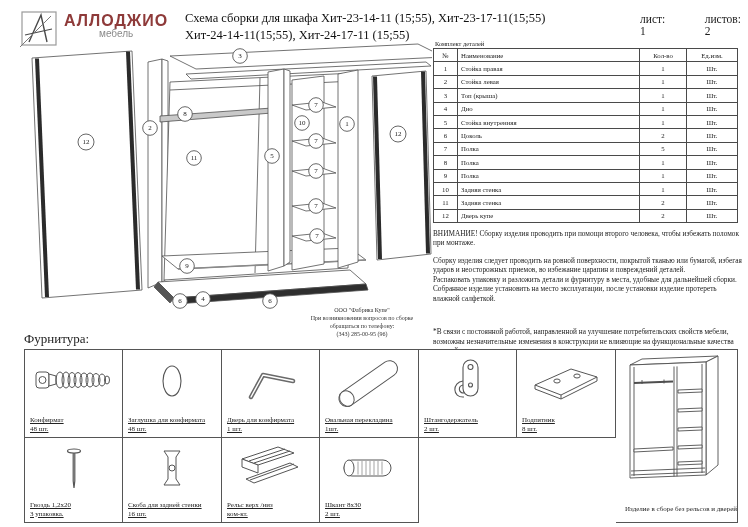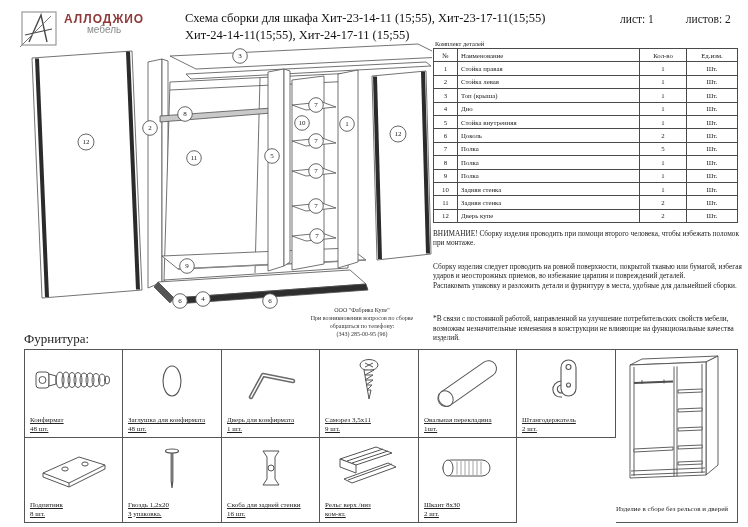--- a/index.html
+++ b/index.html
@@ -4,57 +4,57 @@
 <style>
   html,body { margin:0; padding:0; background:#e8e8e8; }
   .page {
     position:relative; width:748px; height:527px; background:#ffffff;
     font-family:"Liberation Serif", serif; color:#1c1c1c; overflow:hidden;
     margin:0 auto;
   }
   
   .logo { position:absolute; left:18px; top:8px; }
   .brand { position:absolute; left:64px; top:12px; text-align:center; font-family:"Liberation Sans", sans-serif; }
-  .brand-name { font-weight:bold; font-size:12px; letter-spacing:1px; color:#8e3a39; }
+  .brand-name { font-weight:bold; font-size:16px; letter-spacing:1px; color:#8e3a39; }
   .brand-sub { font-size:10px; color:#8a8a8a; margin-top:-2px; }
   .title { position:absolute; left:185px; top:10px; font-size:12.5px; line-height:1.35; color:#111; }
-  .sheet-info { position:absolute; left:620px; top:13px; font-size:11.5px; display:flex; gap:32px; }
+  .sheet-info { position:absolute; left:640px; top:13px; font-size:11.5px; display:flex; gap:32px; }
 
   
   .parts { position:absolute; left:433px; top:40px; width:304px; }
   .parts-caption { font-size:6.4px; margin:0 0 1px 2px; }
   table.parts-table { border-collapse:collapse; width:100%; font-size:6.8px; table-layout:fixed; }
   .parts-table th, .parts-table td { border:0.9px solid #4a4a4a; padding:1px 3px; height:10.4px; font-weight:normal; overflow:hidden; white-space:nowrap; }
   .parts-table .c { text-align:center; }
   .parts-table .l { text-align:left; }
 
   
   .notes { position:absolute; left:433px; top:229px; width:310px; font-size:7.3px; line-height:1.3; color:#222; }
   .notes p { margin:0; }
-  .notes p.gap { margin-bottom:14px; }
+  .notes p.gap { margin-bottom:8px; }
   .notes p.gap-top { margin-top:24px; }
 
   
   .diagram { position:absolute; left:20px; top:40px; }
   .diagram text { font-family:"Liberation Serif", serif; fill:#222; }
 
   .factory-note { position:absolute; left:283px; top:306px; width:158px; text-align:center; font-size:6px; line-height:1.35; color:#333; }
 
   
   .hw-title { position:absolute; left:24px; top:331px; font-size:13px; }
   .hw { position:absolute; left:24px; top:349px; display:grid;
         grid-template-columns:98px 99px 98px 99px 98px 99px 122px;
         grid-template-rows:88px 85px;
         border-top:1px solid #555; border-left:1px solid #555; }
   .hw-cell { position:relative; border-right:1px solid #555; border-bottom:1px solid #555; background:#fff; }
   .hw-icon { position:absolute; top:5px; left:50%; transform:translateX(-50%); }
   .hw-label { position:absolute; left:5px; bottom:4px; font-size:7px; line-height:1.2; color:#222;text-decoration:underline; }
   .hw-final { position:relative; grid-column:7; grid-row:1 / span 2; border-right:1px solid #555; border-bottom:1px solid #555; background:#fff; }
   .hw-final svg { position:absolute; top:3px; left:50%; transform:translateX(-50%); }
-  .hw-final-caption { position:absolute; bottom:9px; left:0; width:100%; text-align:left; font-size:7px; color:#222; }
+  .hw-final-caption { position:absolute; bottom:9px; left:0; width:100%; text-align:right; font-size:7px; color:#222; }
 
   svg { display:block; }
 </style>
 </head>
 <body>
 
 <div class="page">
 
   <div class="logo">
     <svg width="44" height="42" viewBox="0 0 44 42">
@@ -296,20 +296,21 @@
             <td class="c">Шт.</td>
           </tr>
       </tbody>
     </table>
   </div>
 
   <div class="notes">
     <p class="gap">ВНИМАНИЕ! Сборку изделия проводить при помощи второго человека, чтобы избежать поломок при монтаже.</p>
     <p>Сборку изделия следует проводить на ровной поверхности, покрытой тканью или бумагой, избегая ударов и неосторожных приемов, во избежание царапин и повреждений деталей.</p>
     <p>Распаковать упаковку и разложить детали и фурнитуру в места, удобные для дальнейшей сборки.</p>
+    <p>Собранное изделие установить на место эксплуатации, после установки изделие протереть влажной салфеткой.</p>
     <p class="gap-top">*В связи с постоянной работой, направленной на улучшение потребительских свойств мебели, возможны незначительные изменения в конструкции не влияющие на функциональные качества изделий.</p>
   </div>
 
   <div class="hw-title">Фурнитура:</div>
 
   <div class="hw">
 
     <div class="hw-cell">
       <svg class="hw-icon" width="86" height="52" viewBox="0 0 86 52" fill="none" stroke="#555" stroke-width="1">
         <rect x="5" y="17" width="13" height="16" rx="3" fill="#fff"></rect>
@@ -343,31 +344,20 @@
       <svg class="hw-icon" width="70" height="54" viewBox="0 0 70 54" fill="none">
         <path d="M15,42 L27,20 L57,26" stroke="#6a6a6a" stroke-width="4.5" stroke-linecap="round" stroke-linejoin="round"></path>
         <path d="M15,42 L27,20 L57,26" stroke="#fff" stroke-width="1.4" stroke-linecap="round" stroke-linejoin="round"></path>
       </svg>
       <div class="hw-label">
           <div>Дверь для конфирмата</div>
           <div>1 шт.</div>
         </div>
     </div>
     <div class="hw-cell">
-      <svg class="hw-icon" width="70" height="54" viewBox="0 0 70 54" fill="none" stroke="#555" stroke-width="1">
-        <ellipse cx="35" cy="10" rx="9" ry="5.5" fill="#fff"></ellipse>
-        <path d="M31,8 L39,12 M39,8 L31,12"></path>
-        <path d="M30,15 L40,15 L31,20 L39,20 L31,25 L39,25 L32,30 L38,30 L33,35 L37,35 L35,44 Z" fill="#fff"></path>
-      </svg>
-      <div class="hw-label">
-          <div>Саморез 3,5х11</div>
-          <div>9 шт.</div>
-        </div>
-    </div>
-    <div class="hw-cell">
       <svg class="hw-icon" width="86" height="56" viewBox="0 0 86 56" fill="none" stroke="#555" stroke-width="1">
         <g transform="rotate(-35 43 28)">
           <rect x="8" y="20" width="68" height="16" rx="8" fill="#fff"></rect>
           <ellipse cx="16" cy="28" rx="7" ry="8" fill="#fff"></ellipse>
         </g>
       </svg>
       <div class="hw-label">
           <div>Овальная перекладина</div>
           <div>1шт.</div>
         </div>

